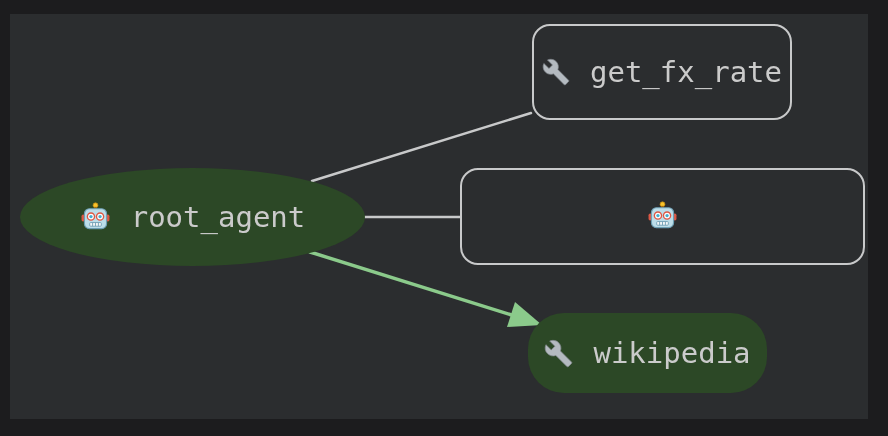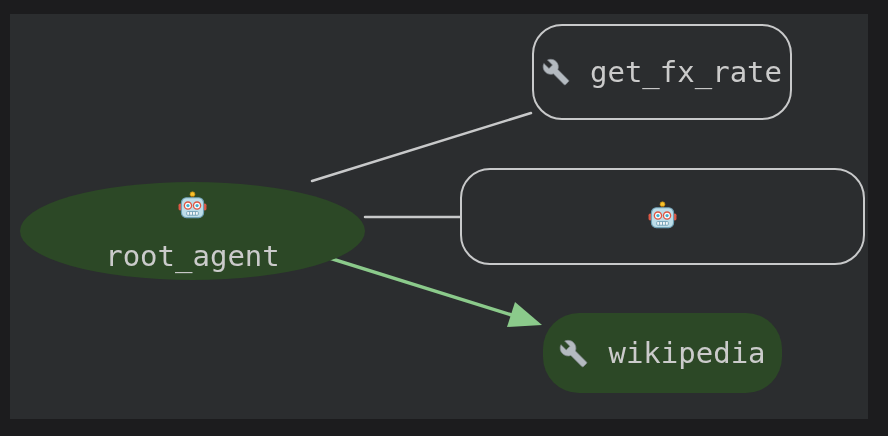--- a/index.html
+++ b/index.html
@@ -33,31 +33,31 @@
     line-height: 1;
     cursor: pointer;
   }
   .node .label { white-space: pre; }
   .node-ellipse {
     border-radius: 50%;
     background: var(--green-fill, #2c4826);
   }
   .node-outline {
     border: 2px solid var(--node-border, #c8c9ca);
-    border-radius: 30px;
+    border-radius: 18px;
     background: transparent;
   }
   .node-greenrect {
     border-radius: 36px;
     background: var(--green-fill, #2c4826);
   }
-  #node-root  { left: 10px;  top: 168px; width: 345px; height: 98px; flex-direction: column; }
+  #node-root  { left: 10px;  top: 154px; width: 345px; height: 98px; }
   #node-fx    { left: 522px; top: 10px;  width: 260px; height: 96px; }
   #node-google{ left: 450px; top: 154px; width: 405px; height: 97px; }
-  #node-wiki  { left: 533px; top: 299px; width: 239px; height: 80px; }
+  #node-wiki  { left: 518px; top: 299px; width: 239px; height: 80px; }
   .icon { display: inline-flex; }
   .icon svg { display: block; }
 </style>
 </head>
 <body>
 
 <div class="canvas">
 
   <svg class="edges" viewBox="0 0 858 405" xmlns="http://www.w3.org/2000/svg">
     <line x1="302" y1="167" x2="521" y2="99" style="stroke:var(--edge,#c8c9ca);stroke-width:2.5;stroke-linecap:round"></line>

